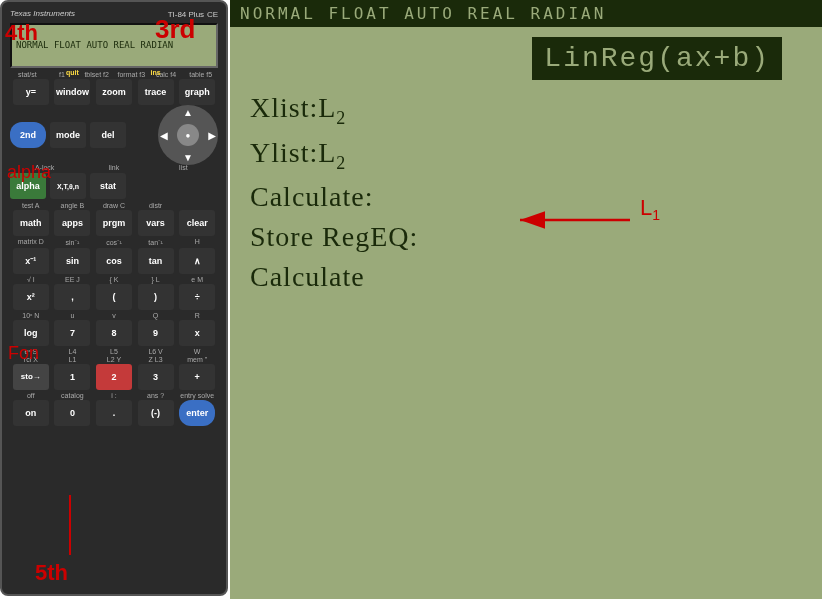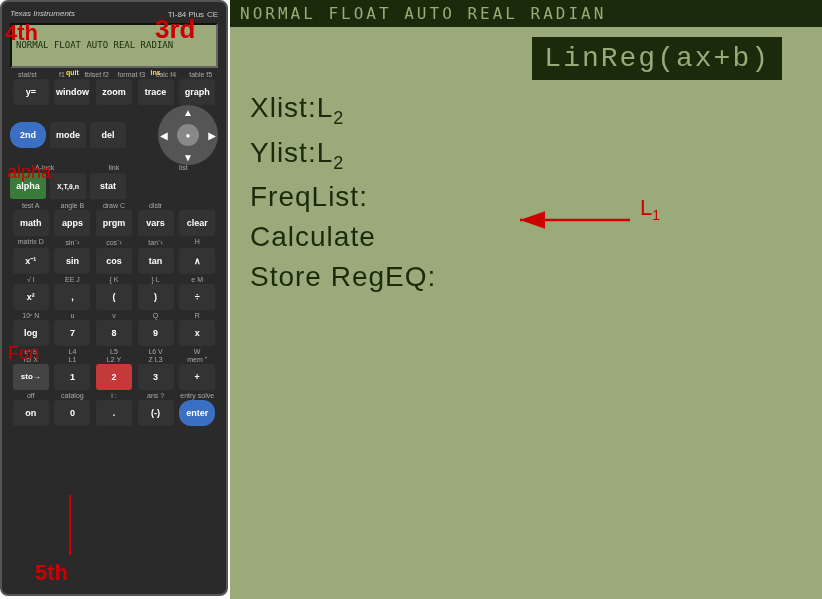--- a/index.html
+++ b/index.html
@@ -229,21 +229,21 @@
       padding: 6px 12px;
       display: inline-block;
       letter-spacing: 2px;
       margin-bottom: 6px;
       align-self: flex-start;
       margin-left: auto;
       margin-right: 10px;
     }
 
     .display-line {
-      font-family: Liberation Sans, sans-serif;
+      font-family: Liberation Serif, serif;
       font-size: 28px;
       color: #1a2a0a;
       letter-spacing: 1px;
       padding: 2px 0;
     }
 
     .display-line .subscript {
       font-size: 18px;
       vertical-align: sub;
     }
@@ -435,23 +435,23 @@
   <div class="display-content">
     <div style="display:flex; justify-content: flex-end; padding-right: 10px;">
       <div class="display-highlight">LinReg(ax+b)</div>
     </div>
     <div class="display-line">
       Xlist:L<span class="subscript">2</span>
     </div>
     <div class="display-line">
       Ylist:L<span class="subscript">2</span>
     </div>
-    <div class="display-line">FreqList:</div>
+    <div class="display-line">Calculate:</div>
+    <div class="display-line">Store RegEQ:</div>
     <div class="display-line">Calculate</div>
-    <div class="display-line">Store RegEQ:</div>
   </div>
 </div>
 
 <div class="annotation" style="left: 5px; top: 20px; font-size: 22px; font-weight: bold; color: #cc0000;">
   <span>4th</span>
 </div>
 
 <div class="annotation" style="left: 155px; top: 14px; font-size: 26px; font-weight: bold; color: #cc0000;">
   <span>3rd</span>
 </div>

